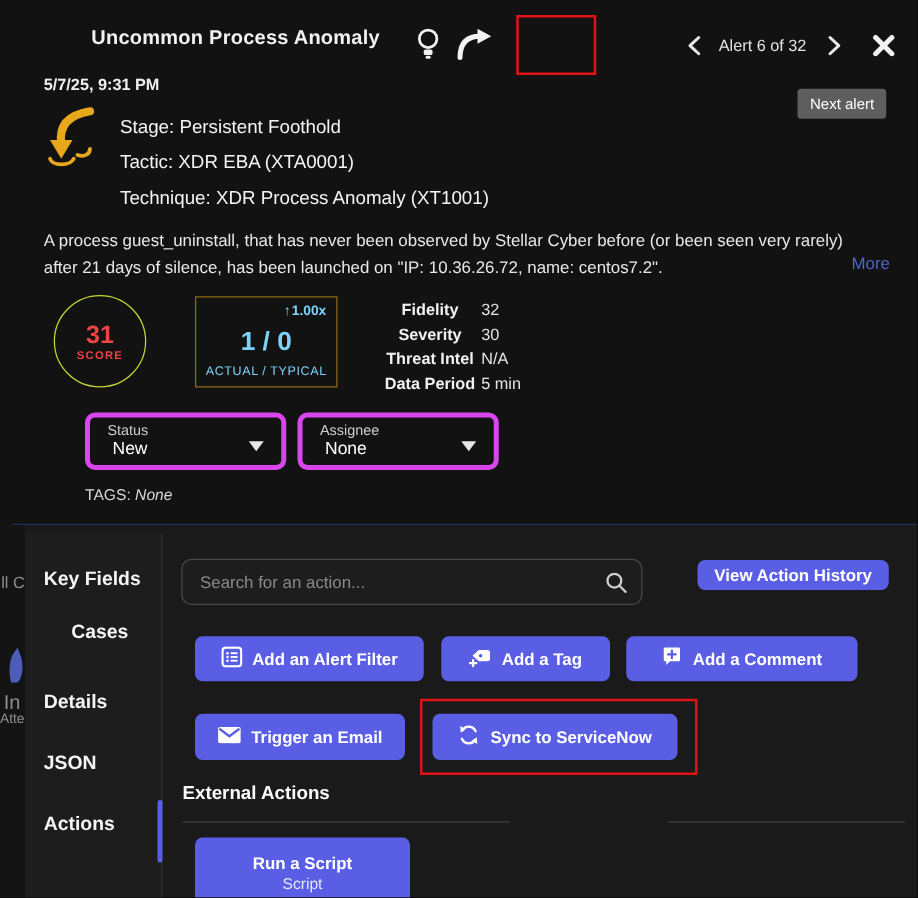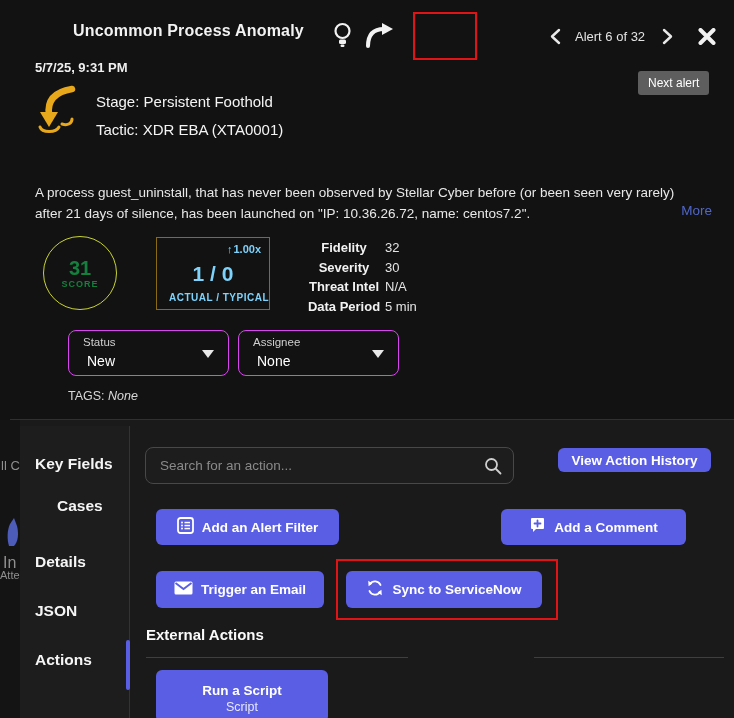--- a/index.html
+++ b/index.html
@@ -21,36 +21,36 @@
   .next-alert { position:absolute; left:638px; top:71px; background:#5e5e5e; color:#fff; font-size:12px; padding:5px 10px; border-radius:3px; }
 
   .stage-icon { position:absolute; left:38px; top:85px; }
   .kc-line { position:absolute; left:96px; font-size:15px; color:#f4f4f4; }
   .kc-1 { top:93px; } .kc-2 { top:121px; } .kc-3 { top:150px; }
 
   .desc { position:absolute; left:35px; top:183px; width:655px; font-size:13.5px; line-height:20.5px; color:#e8e8e8; }
   .more { position:absolute; right:22px; top:203px; font-size:13.5px; color:#5066cc; cursor:pointer; }
 
   .score-circle { position:absolute; left:43px; top:236px; width:74px; height:74px; border:1.5px solid #c8d434; border-radius:50%;
-    display:flex; flex-direction:column; align-items:center; justify-content:center; color:#15803d; }
+    display:flex; flex-direction:column; align-items:center; justify-content:center; color:#ef4444; }
   .score-val { font-size:20px; font-weight:600; line-height:22px; }
   .score-lbl { font-size:9px; letter-spacing:1px; font-weight:600; }
 
   .ratio-box { position:absolute; left:156px; top:237px; width:114px; height:73px; border:1px solid #8a6a14; color:#7dd3fc; }
   .ratio-mult { position:absolute; right:8px; top:5px; font-size:11px; font-weight:700; }
   .ratio-arrow { font-size:11px; font-weight:700; margin-right:1px; }
   .ratio-val { position:absolute; left:0; right:0; top:24px; text-align:center; font-size:21px; font-weight:600; }
-  .ratio-lbl { position:absolute; left:0; right:0; bottom:6px; text-align:right; font-size:10px; font-weight:700; letter-spacing:.5px; }
+  .ratio-lbl { position:absolute; left:0; right:0; bottom:6px; text-align:center; font-size:10px; font-weight:400; letter-spacing:.5px; }
 
   .metrics { position:absolute; left:303px; top:238px; font-size:13px;text-align:center; }
   .metric-row { display:flex; height:19.5px; align-items:center; }
   .metric-lbl { width:82px; font-weight:700; color:#f2f2f2; }
   .metric-val { color:#e4e4e4; }
 
-  .dd { position:absolute; top:330px; width:161px; height:46px; border:1px solid #d946ef; border-radius:8px; cursor:pointer; }
+  .dd { position:absolute; top:330px; width:161px; height:46px; border:4px solid #d946ef; border-radius:8px; cursor:pointer; }
   .dd-status { left:68px; } .dd-assignee { left:238px; }
   .dd-lbl { position:absolute; left:14px; top:5px; font-size:11.5px; color:#cfcfcf; }
   .dd-val { position:absolute; left:18px; bottom:6px; font-size:14px; color:#fff; }
   .dd-arrow { position:absolute; right:14px; top:19px; width:0; height:0; border-left:6px solid transparent; border-right:6px solid transparent; border-top:8px solid #e8e8e8; }
 
   .tags { position:absolute; left:68px; top:389px; font-size:12.5px; color:#d8d8d8; }
   .tags em { font-style:italic; }
 
   
   .tab-topline { position:absolute; left:10px; top:419px; right:0; height:1px; background:#2a2a5e; }
@@ -138,20 +138,21 @@
   <span class="stage-icon">
     <svg width="48" height="54" viewBox="0 0 48 54" fill="none">
       <path d="M34 4 C16 7 9 16 11 30" stroke="#e8a81c" stroke-width="6.5" fill="none" stroke-linecap="round"></path>
       <polygon points="2,27 20,27 11,42" fill="#e8a81c"></polygon>
       <path d="M2 42 C4 48 18 48 21 42" stroke="#e8a81c" stroke-width="3" fill="none" stroke-linecap="round"></path>
       <path d="M24 39 C30 41 34 38 34 34" stroke="#e8a81c" stroke-width="3" fill="none" stroke-linecap="round"></path>
     </svg>
   </span>
   <div class="kc-line kc-1">Stage: Persistent Foothold</div>
   <div class="kc-line kc-2">Tactic: XDR EBA (XTA0001)</div>
+  <div class="kc-line kc-3">Technique: XDR Process Anomaly (XT1001)</div>
 
   <div class="desc">A process guest_uninstall, that has never been observed by Stellar Cyber before (or been seen very rarely) after 21 days of silence, has been launched on "IP: 10.36.26.72, name: centos7.2".</div>
   <span class="more">More</span>
 
   <div class="score-circle">
     <div class="score-val">31</div>
     <div class="score-lbl">SCORE</div>
   </div>
 
   <div class="ratio-box">
@@ -242,20 +243,30 @@
               <rect x="7.5" y="4.8" width="5.5" height="1.5" fill="#fff"></rect>
             <circle cx="5" cy="8.5" r="1" fill="#fff"></circle>
               <rect x="7.5" y="7.8" width="5.5" height="1.5" fill="#fff"></rect>
             <circle cx="5" cy="11.5" r="1" fill="#fff"></circle>
               <rect x="7.5" y="10.8" width="5.5" height="1.5" fill="#fff"></rect>
           </svg>
         </span>
         <span>Add an Alert Filter</span>
       </button>
 
+      <button class="btn btn-tag">
+        <span>
+          <svg width="18" height="16" viewBox="0 0 18 16" fill="none">
+            <path d="M8 2 L15 2 Q17 2 17 4 L17 9 Q17 11 15 11 L8 11 L3 6.5 Z" fill="#fff"></path>
+            <circle cx="9.5" cy="6.5" r="1.4" fill="#5a5ee4"></circle>
+            <path d="M3.5 10 L3.5 15 M1 12.5 L6 12.5" stroke="#fff" stroke-width="1.8" stroke-linecap="round"></path>
+          </svg>
+        </span>
+        <span>Add a Tag</span>
+      </button>
 
       <button class="btn btn-comment">
         <span>
           <svg width="17" height="17" viewBox="0 0 17 17" fill="none">
             <path d="M2 2 Q2 1 3 1 L14 1 Q15 1 15 2 L15 11 Q15 12 14 12 L7 12 L4 15 L4 12 L3 12 Q2 12 2 11 Z" fill="#fff"></path>
             <path d="M8.5 3.5 L8.5 9.5 M5.5 6.5 L11.5 6.5" stroke="#5a5ee4" stroke-width="1.8" stroke-linecap="round"></path>
           </svg>
         </span>
         <span>Add a Comment</span>
       </button>

